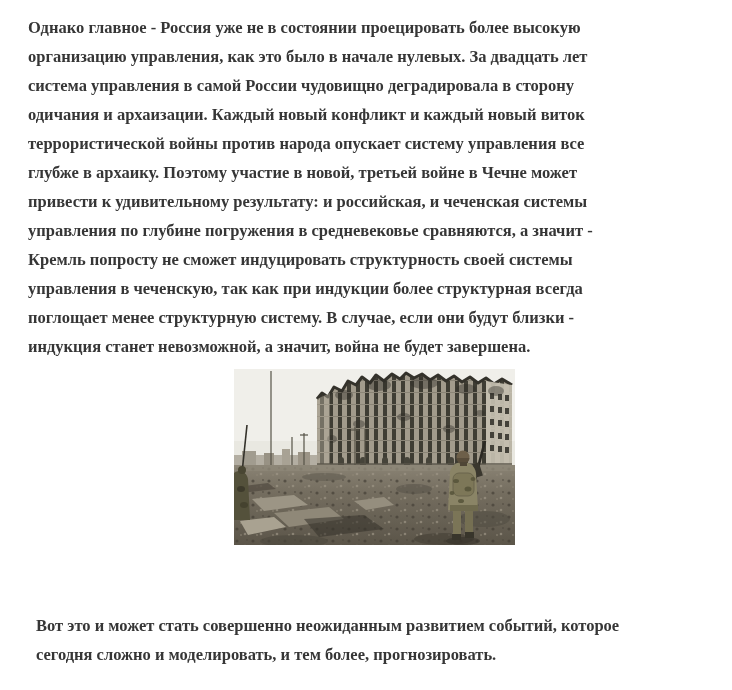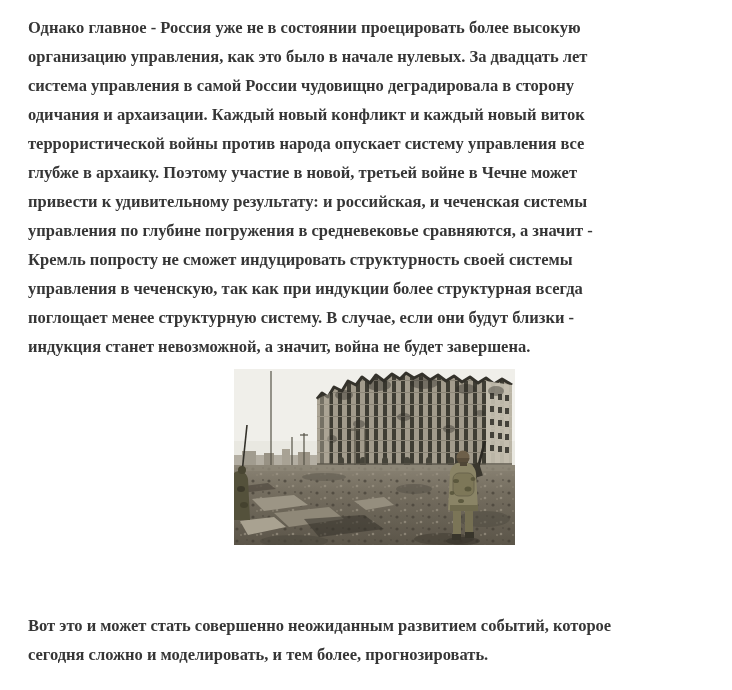--- a/index.html
+++ b/index.html
@@ -24,21 +24,21 @@
     margin: 0;
     font-weight: bold;
     font-size: 16.5px;
     line-height: 29px;
     color: #363636;
     white-space: pre-line;
     text-align: left;
     font-family: Liberation Serif, serif;
   }
   .para-main { margin-top: 13px; }
-  .para-closing { margin-top: 66px; }
+  .para-closing { margin-top: 66px; margin-left: 8px; }
   .photo-figure {
     margin: 8px 0 0 0;
     padding: 0;
     text-align: center;
     height: 176px;
   }
   .photo-svg {
     position: relative;
     left: 7px;
     display: inline-block;

